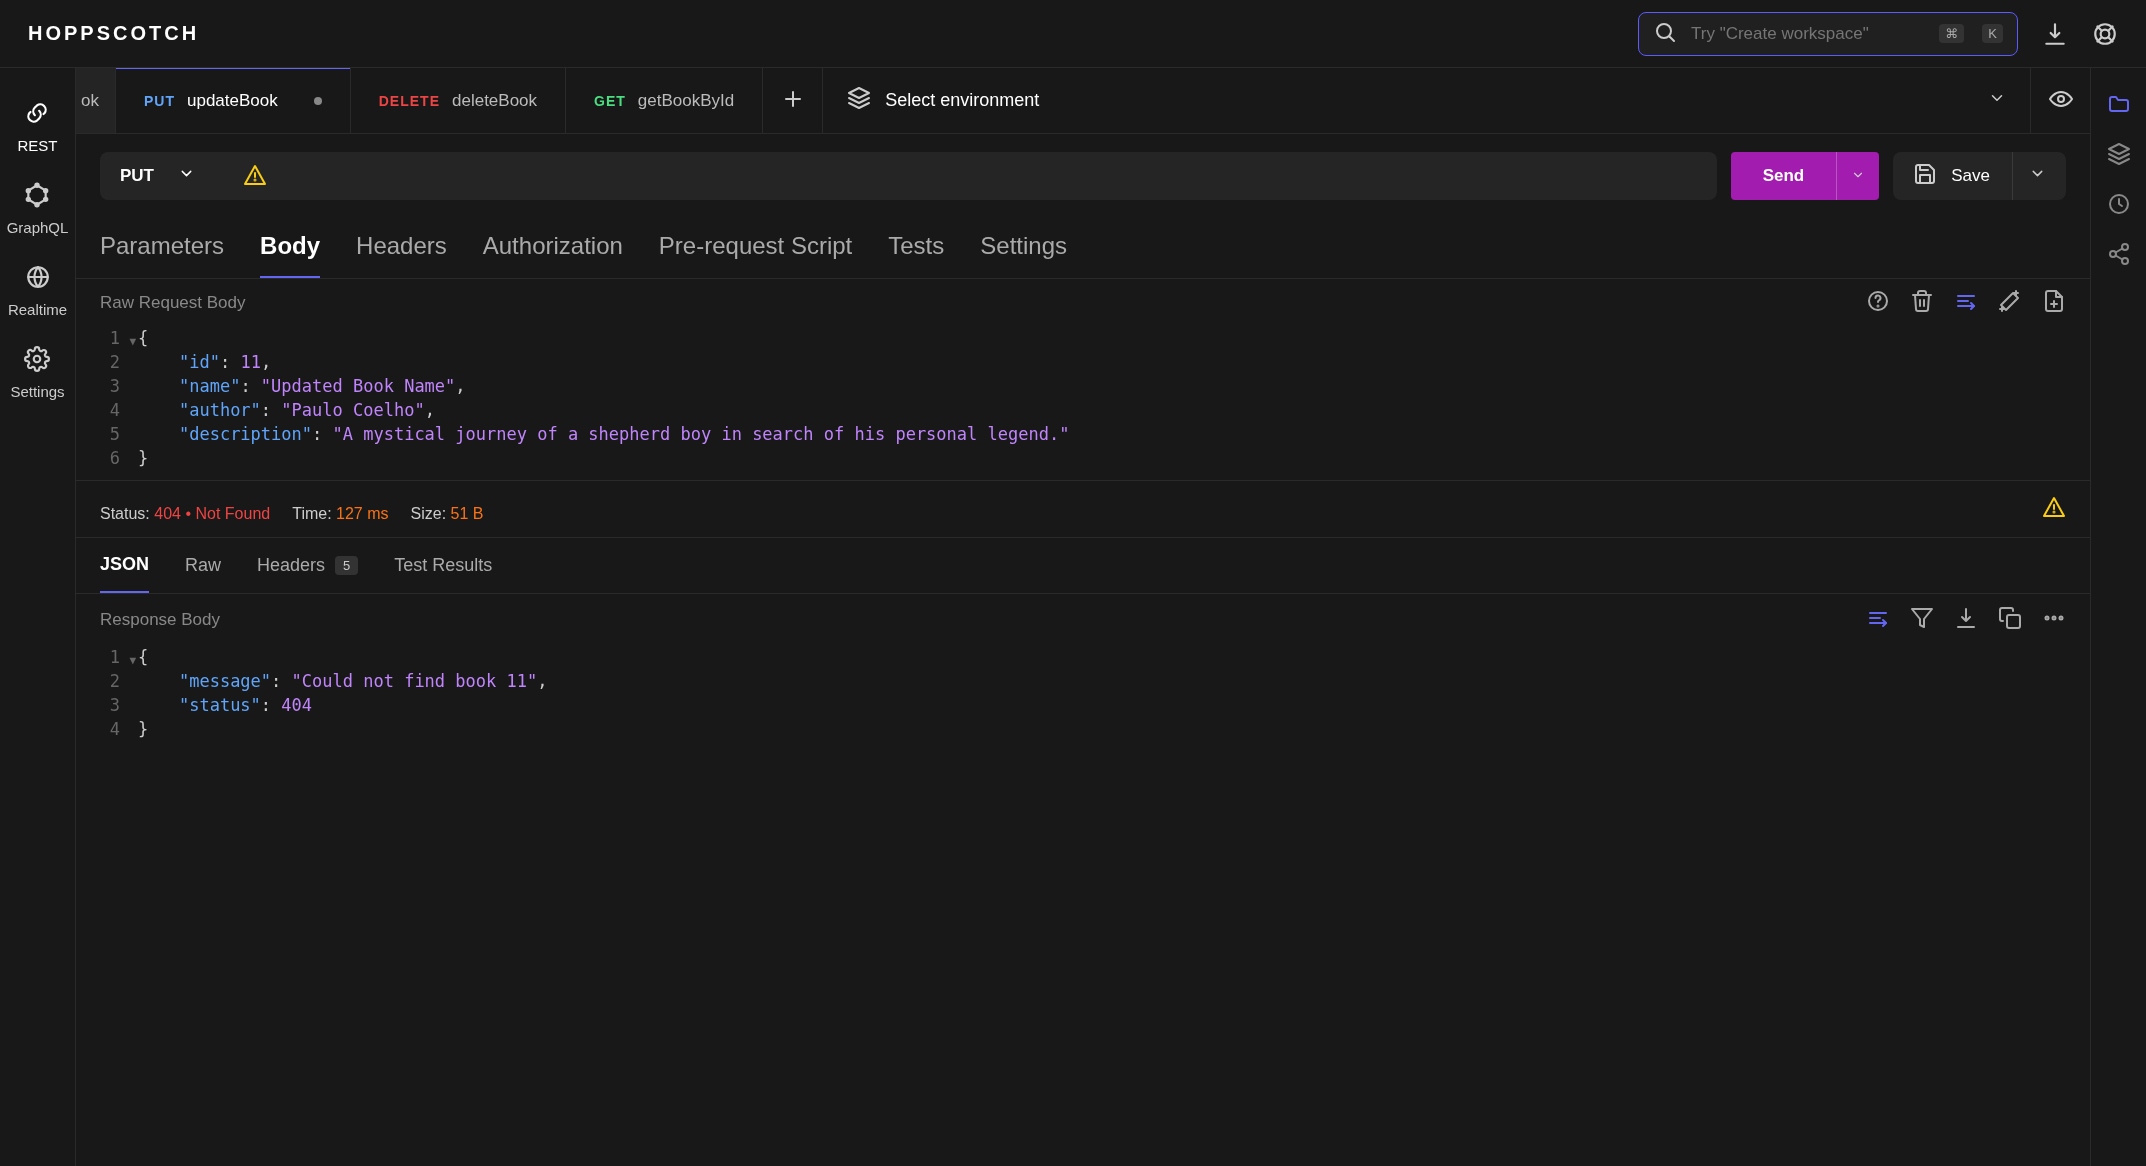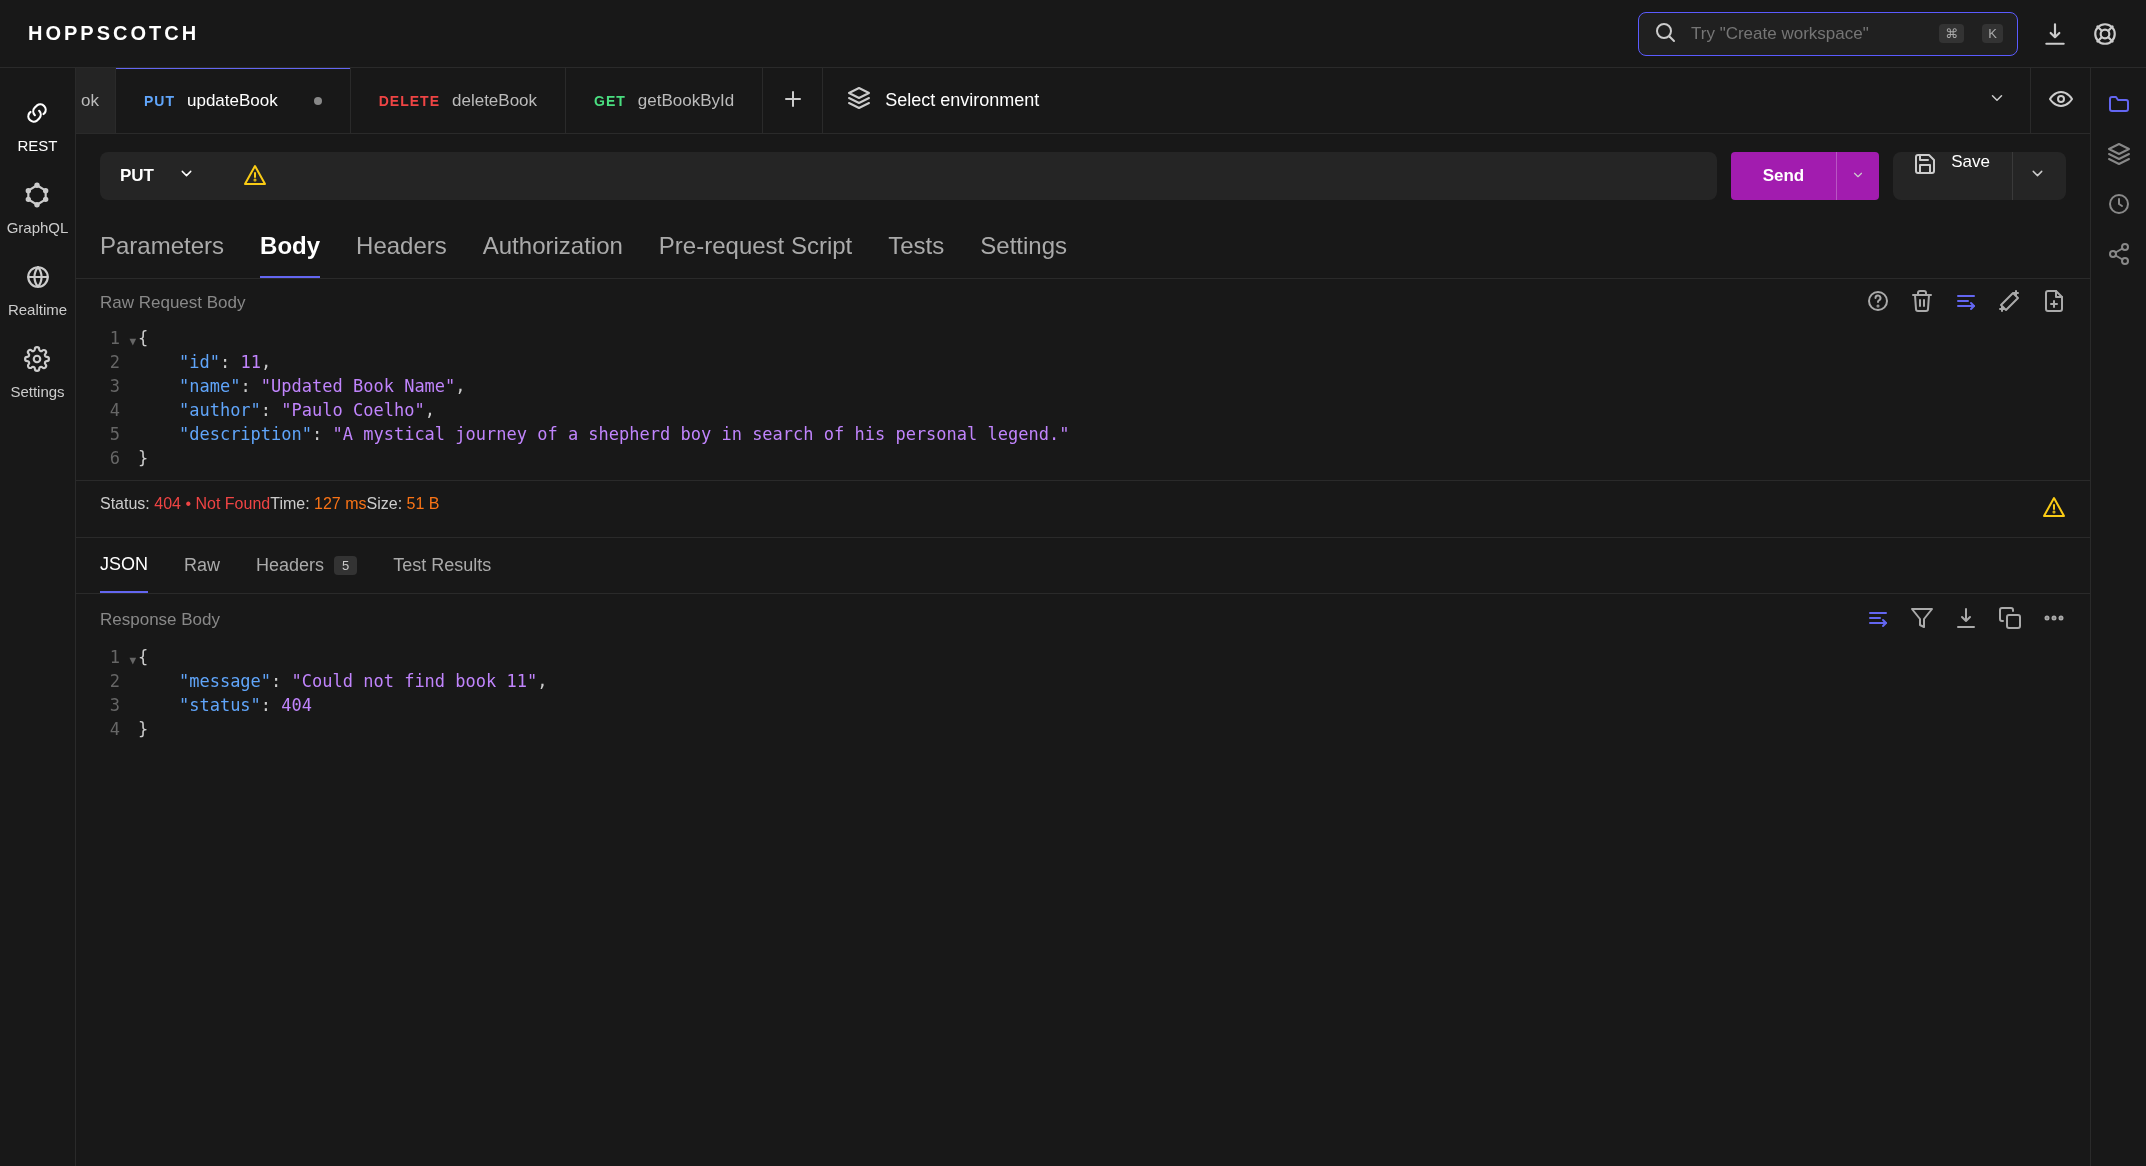--- a/index.html
+++ b/index.html
@@ -48,21 +48,21 @@
 
 
 .req-row { display:flex; align-items:center; gap:14px; padding:18px 24px; }
 .method-select { display:flex; align-items:center; gap:24px; background:#252525; border-radius:8px 0 0 8px; padding:0 20px; height:48px; font-weight:700; font-size:17px; cursor:pointer; color:#fff;}
 .url-box { flex:1; display:flex; align-items:center; background:#252525; border-radius:0 8px 8px 0; height:48px; padding:0 18px; margin-left:-14px; }
 .url-box input { flex:1; background:none; border:none; outline:none; color:#ddd; font-size:17px; }
 .warn { color:#facc15; margin-left:10px; }
 .send-btn { display:flex; align-items:center; background:#a21caf; border-radius:4px; height:48px; overflow:hidden; cursor:pointer; }
 .send-btn .lbl { padding:0 32px; font-weight:700; color:#fff; font-size:17px;}
 .send-btn .drop { padding:0 14px; border-left:1px solid rgba(255,255,255,0.25); height:100%; display:flex; align-items:center;}
-.save-btn { display:flex; align-items:flex-start; gap:14px; background:#252525; border-radius:8px; height:48px; padding:0 20px; cursor:pointer; font-size:17px; }
+.save-btn { display:flex; align-items:center; gap:14px; background:#252525; border-radius:8px; height:48px; padding:0 20px; cursor:pointer; font-size:17px; }
 .save-btn .drop { border-left:1px solid #3a3a3a; padding-left:16px; margin-left:8px; height:100%; display:flex; align-items:center;}
 
 
 .subtabs { display:flex; gap:36px; padding:0 24px; border-bottom:1px solid #2a2a2a; }
 .subtab { padding:14px 0 16px; font-size:24px; color:#aaa; cursor:pointer; }
 .subtab.active { color:#fff; font-weight:600; border-bottom:2px solid #6366f1; }
 
 
 .ct-row { display:flex; align-items:center; gap:18px; padding:12px 24px; }
 .ct-label { color:#888; font-size:17px; }
@@ -81,31 +81,31 @@
 .ed-line { display:flex; }
 .ed-gutter { width:62px; text-align:right; color:#666; padding-right:18px; position:relative;}
 .ed-gutter .tri { position:absolute; right:2px; top:4px; color:#666; font-size:11px;}
 .ed-code { white-space:pre; }
 .tok-key { color:#60a5fa; }
 .tok-punc { color:#ccc; }
 .tok-num { color:#c084fc; }
 .tok-str { color:#c084fc; }
 
 
-.status-row { display:flex; align-items:flex-start; padding:14px 24px; border-top:1px solid #2a2a2a; border-bottom:1px solid #2a2a2a; font-size:16px; }
+.status-row { display:flex; align-items:flex-end; gap:22px; padding:14px 24px; border-top:1px solid #2a2a2a; border-bottom:1px solid #2a2a2a; font-size:16px; }
 .status-row .lbl { color:#ccc; }
 .status-row .val-err { color:#ef4444; }
 .status-row .val-warn { color:#f97316; }
 .status-row .sep { color:#ef4444; }
 .status-row .warn-ic { margin-left:auto; color:#facc15; }
 
 
 .resp-tabs { display:flex; gap:36px; padding:0 24px; align-items:center; border-bottom:1px solid #2a2a2a;}
 .resp-tab { padding:16px 0; font-size:18px; color:#aaa; cursor:pointer; display:flex; align-items:center; gap:10px;}
-.resp-tab.active { color:#fff; font-weight:400; border-bottom:2px solid #6366f1;text-align:center; }
+.resp-tab.active { color:#fff; font-weight:700; border-bottom:2px solid #6366f1;text-align:center; }
 .badge { background:#333; color:#ccc; font-size:13px; padding:2px 8px; border-radius:4px; }
 
 
 .resp-label-row { display:flex; align-items:center; padding:12px 24px; }
 .resp-label { color:#888; font-size:17px; }
 .resp-label-row .icons { margin-left:auto; display:flex; gap:20px; }
 .resp-label-row .icons .ic { cursor:pointer; color:#aaa; }
 .resp-label-row .icons .ic.hl { color:#6366f1; }
 
 svg { width:1em; height:1em; stroke:currentColor; fill:none; stroke-width:2; stroke-linecap:round; stroke-linejoin:round; }

